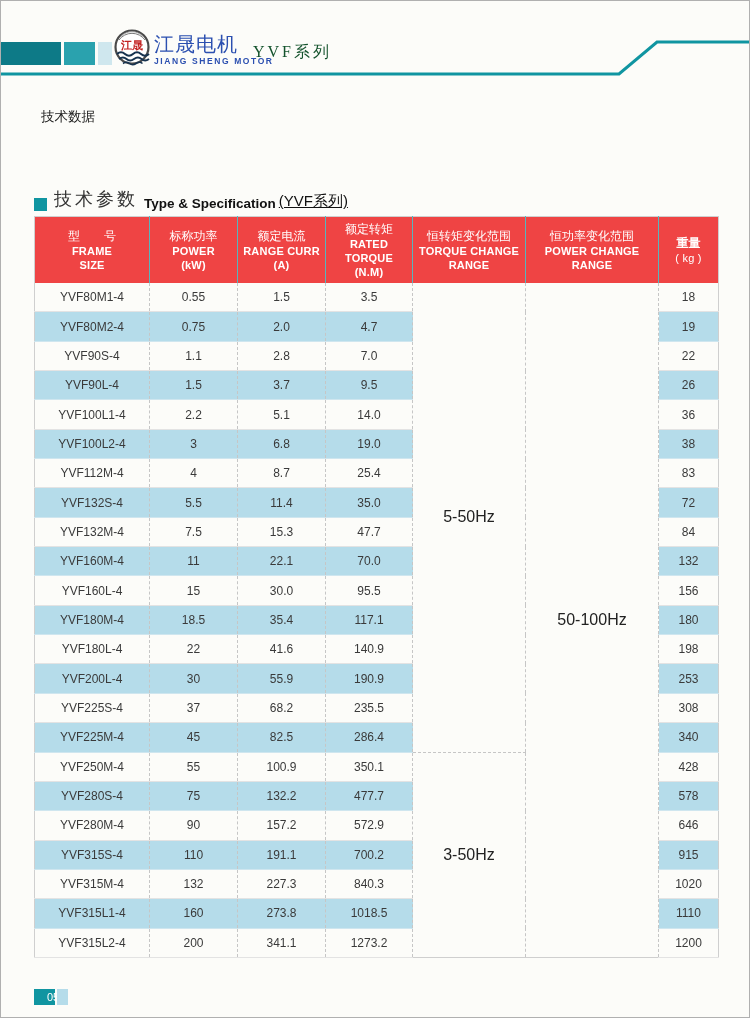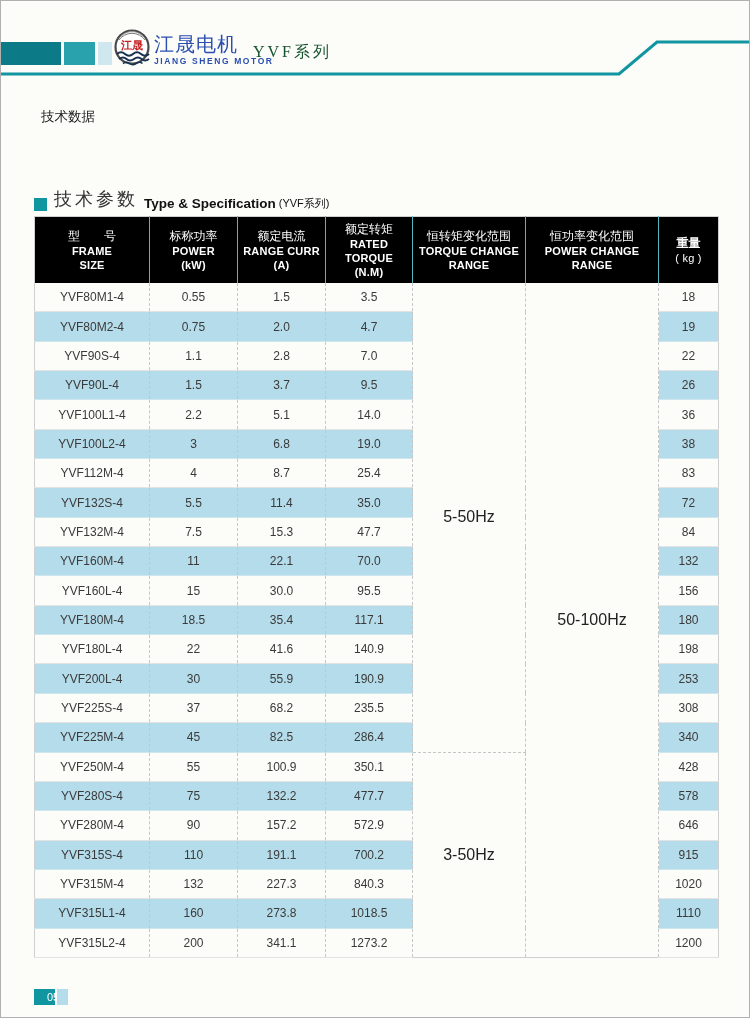--- a/index.html
+++ b/index.html
@@ -43,31 +43,31 @@
   
   .intro { position: absolute; top: 106px; left: 40px; width: 678px; color: #1c1c1c; }
   .intro-label { font-size: 13.5px; line-height: 20px; }
   .intro-para { font-size: 13.5px; line-height: 21px; text-indent: 2em; text-align: justify; }
 
   
   .section-title { position: absolute; top: 186px; left: 33px; display: flex; align-items: flex-end; }
   .sq { width: 13px; height: 13px; background: #1095a1; margin-right: 7px; }
   .st-cn { font-size: 18px; color: #333; letter-spacing: 3px; }
   .st-en { font-size: 13.5px; font-weight: bold; color: #111; margin-left: 6px; }
-  .st-suffix { font-size: 11px; color: #111; margin-left: 3px; }
+  .st-suffix { font-size: 15px; color: #111; margin-left: 3px; text-decoration: underline; }
 
   
   .spec-table {
     position: absolute; top: 215px; left: 33px;
     width: 684px; border-collapse: collapse; table-layout: fixed;
     border: 1px solid #cfcfcf;
   }
   .spec-table thead th {
     height: 66px;
-    background: #000000;
+    background: #ef4444;
     color: #fff;
     font-weight: normal;
     vertical-align: middle;
     border-left: 1px solid #58b5bd;
     padding: 2px;
   }
   .spec-table thead th:first-child { border-left: none; }
   .th-cn { display: block; font-size: 12px; line-height: 16px; }
   .th-en { display: block; font-size: 11px; line-height: 14px; font-weight: bold; letter-spacing: .2px; }
 

